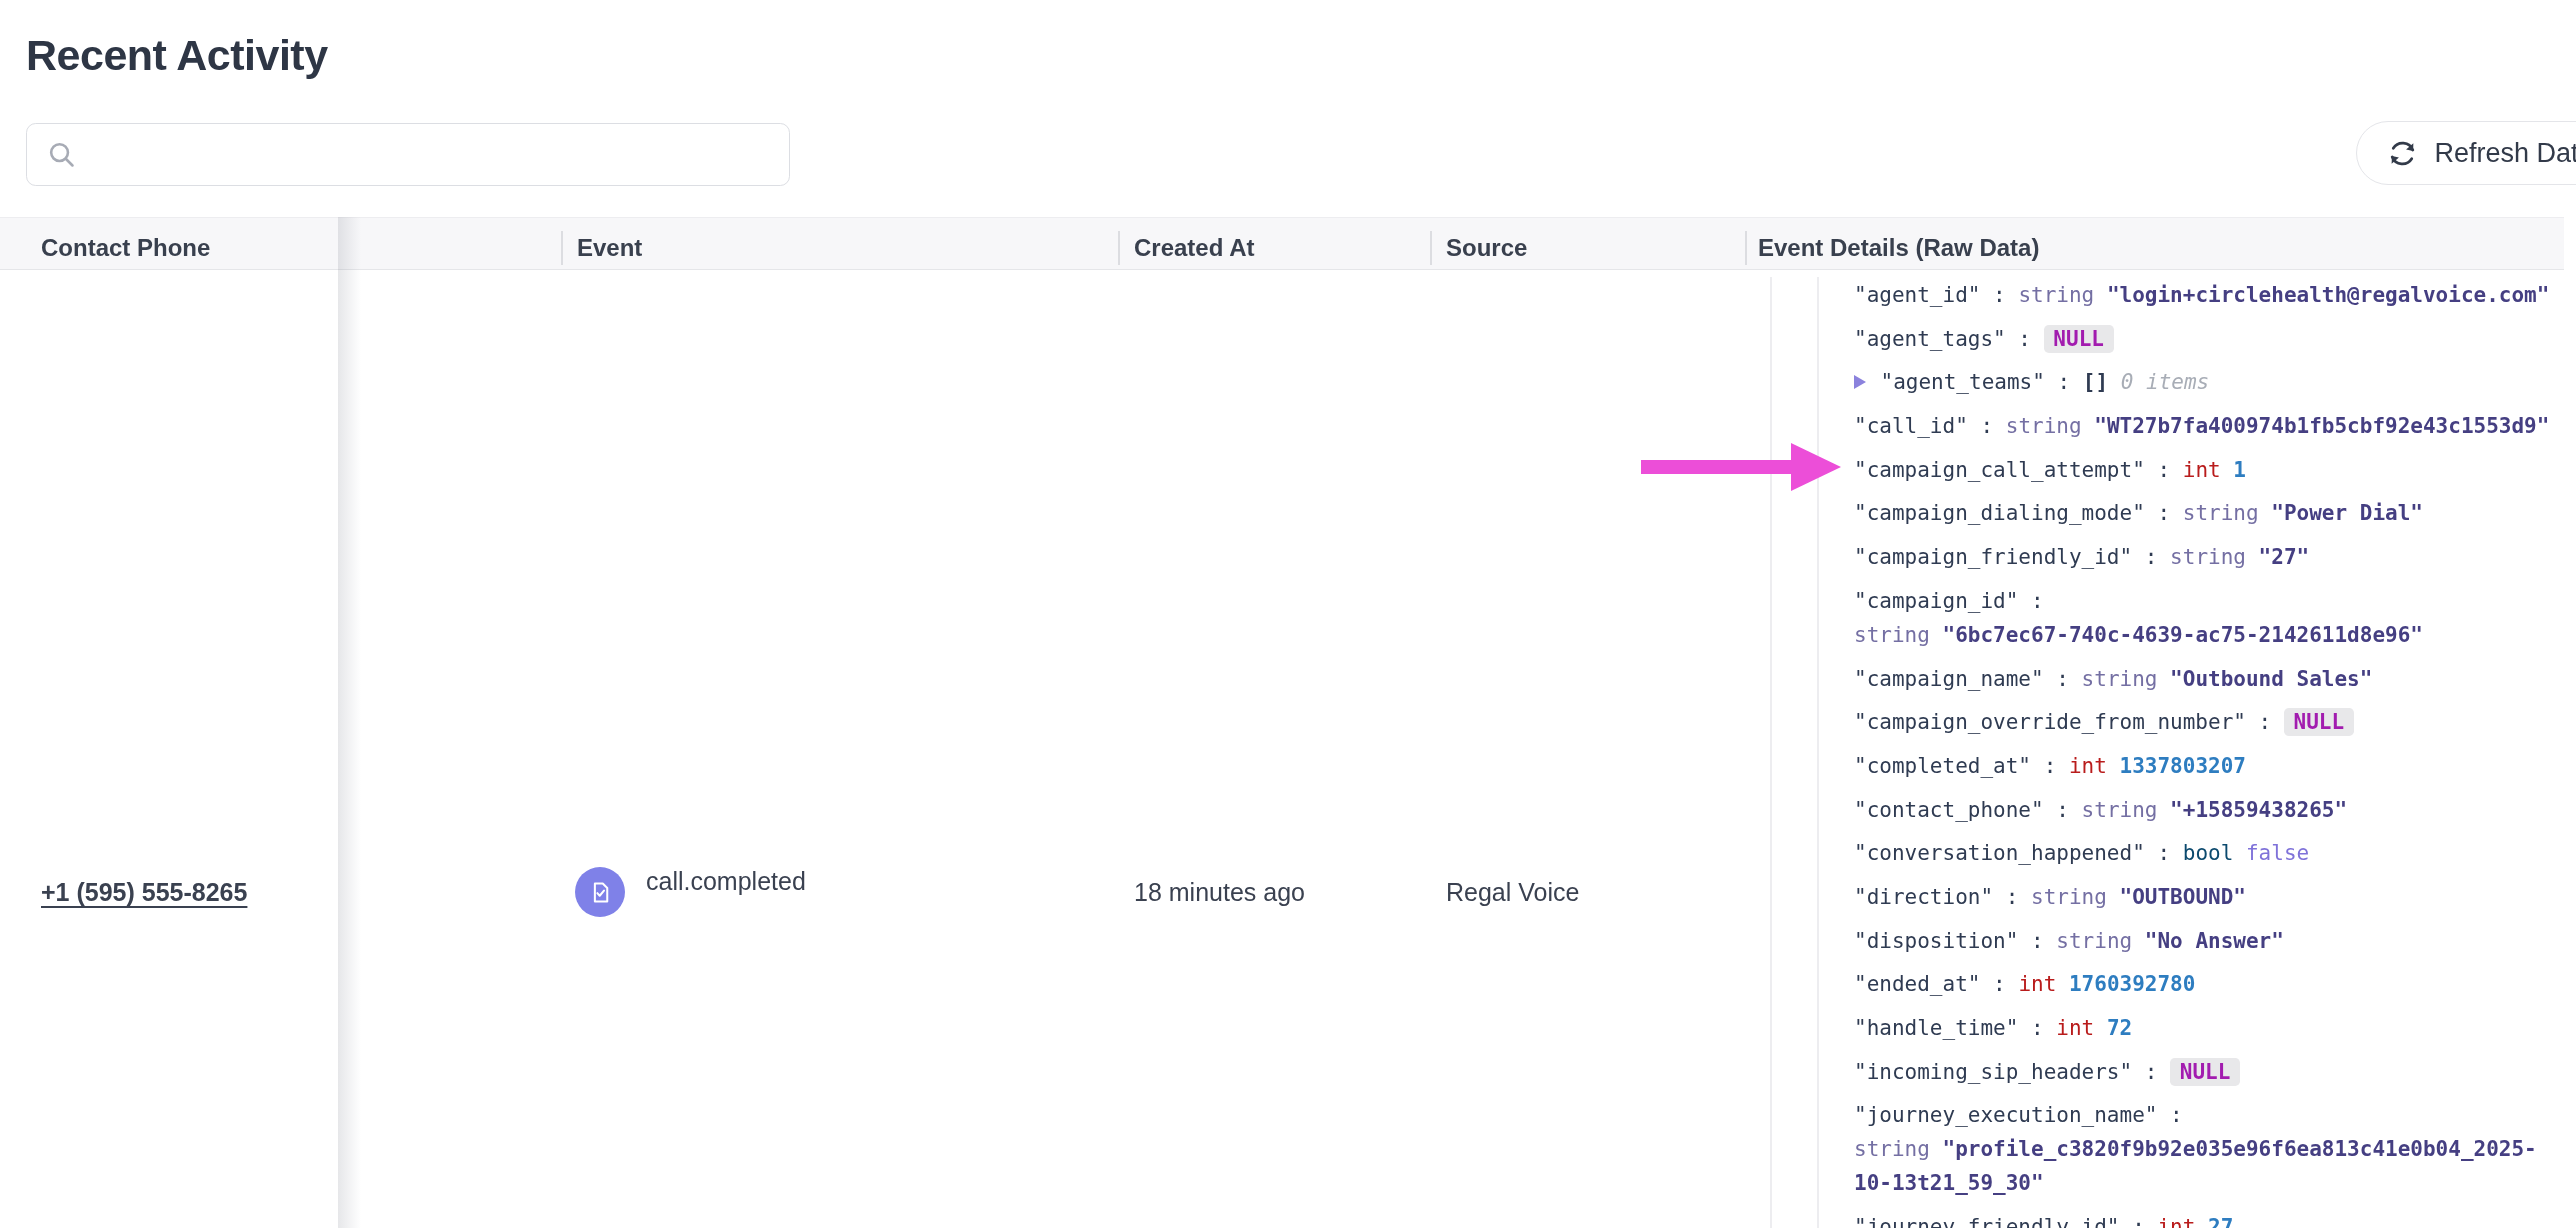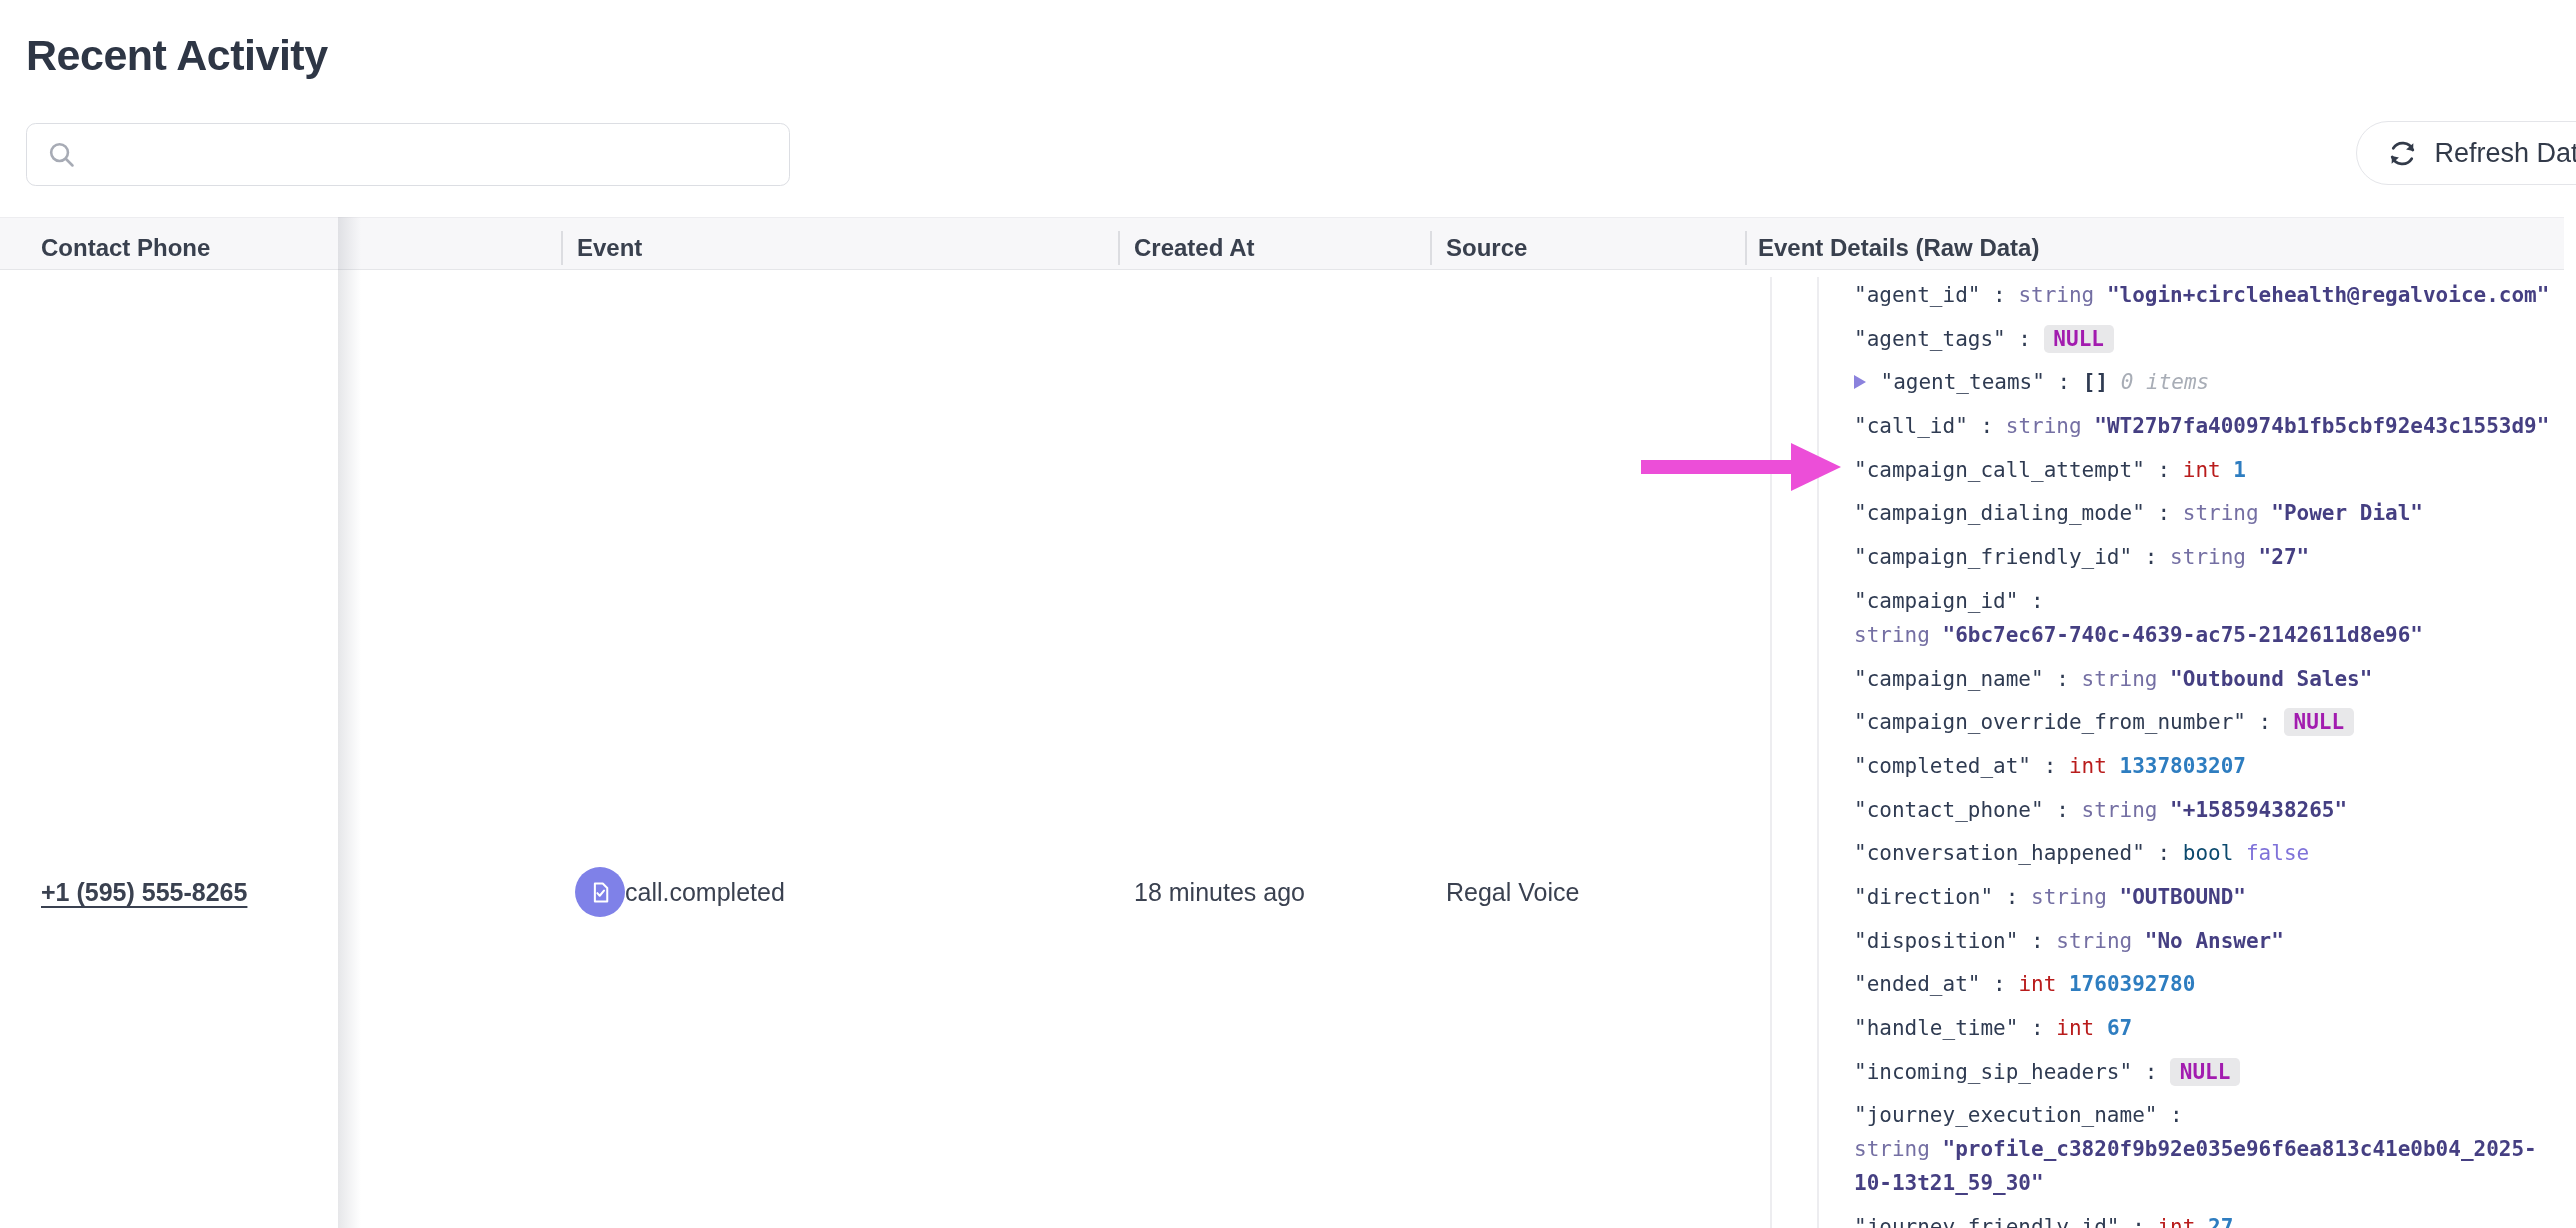--- a/index.html
+++ b/index.html
@@ -30,21 +30,21 @@
         font-size:24px; font-weight:700; color:#39404e; white-space:nowrap; }
   .tick { position:absolute; top:12.6px; width:1.9px; height:34px; background:#dcdde1; }
 
   .pin-shadow { position:absolute; left:338px; top:217px; width:23px; height:1011px;
                 background:linear-gradient(to right, rgba(100,105,120,0.16), rgba(100,105,120,0)); }
   .vline { position:absolute; top:277px; width:1.9px; height:951px; background:#ededf0; }
 
   .cell { position:absolute; font-size:25px; color:#3a4150; white-space:nowrap; }
   .phone-link { text-decoration:underline; text-underline-offset:4.8px; text-decoration-thickness:1.9px;
                 color:#3a4150; cursor:pointer;font-weight:bold; }
-  .event-cell { display:flex; align-items:center; }
+  .event-cell { display:flex; align-items:flex-start; gap:21px; }
   .event-badge { width:50px; height:50px; border-radius:50%; background:#7f81e8;
                  display:flex; align-items:center; justify-content:center; }
 
   
   .json { position:absolute; left:1854px; top:278px; width:711px;
           font-family:"DejaVu Sans Mono","Liberation Mono",monospace; font-size:21px; }
   .json-entry { margin-bottom:9.7px; }
   .json-line { line-height:34px; white-space:nowrap; }
   .json-line.wrapline { white-space:normal; overflow-wrap:break-word; word-wrap:break-word; }
   .jkey, .jpunc, .jbracket { color:#2f3b52; }
@@ -168,21 +168,21 @@
       <div class="json-entry">
         <div class="json-line"><span class="jkey">"direction"</span><span class="jpunc"> : </span><span class="t-string">string </span><span class="v-string">"OUTBOUND"</span></div>
       </div>
       <div class="json-entry">
         <div class="json-line"><span class="jkey">"disposition"</span><span class="jpunc"> : </span><span class="t-string">string </span><span class="v-string">"No Answer"</span></div>
       </div>
       <div class="json-entry">
         <div class="json-line"><span class="jkey">"ended_at"</span><span class="jpunc"> : </span><span class="t-int">int </span><span class="v-int">1760392780</span></div>
       </div>
       <div class="json-entry">
-        <div class="json-line"><span class="jkey">"handle_time"</span><span class="jpunc"> : </span><span class="t-int">int </span><span class="v-int">67</span></div>
+        <div class="json-line"><span class="jkey">"handle_time"</span><span class="jpunc"> : </span><span class="t-int">int </span><span class="v-int">72</span></div>
       </div>
       <div class="json-entry">
         <div class="json-line"><span class="jkey">"incoming_sip_headers"</span><span class="jpunc"> : </span><span class="jnull">NULL</span></div>
       </div>
       <div class="json-entry">
         <div class="json-line"><span class="jkey">"journey_execution_name"</span><span class="jpunc"> : </span></div>
         <div class="json-line wrapline"><span class="t-string">string </span><span class="v-string">"profile_c3820f9b92e035e96f6ea813c41e0b04_2025-10-13t21_59_30"</span></div>
       </div>
       <div class="json-entry">
         <div class="json-line"><span class="jkey">"journey_friendly_id"</span><span class="jpunc"> : </span><span class="t-int">int </span><span class="v-int">27</span></div>

